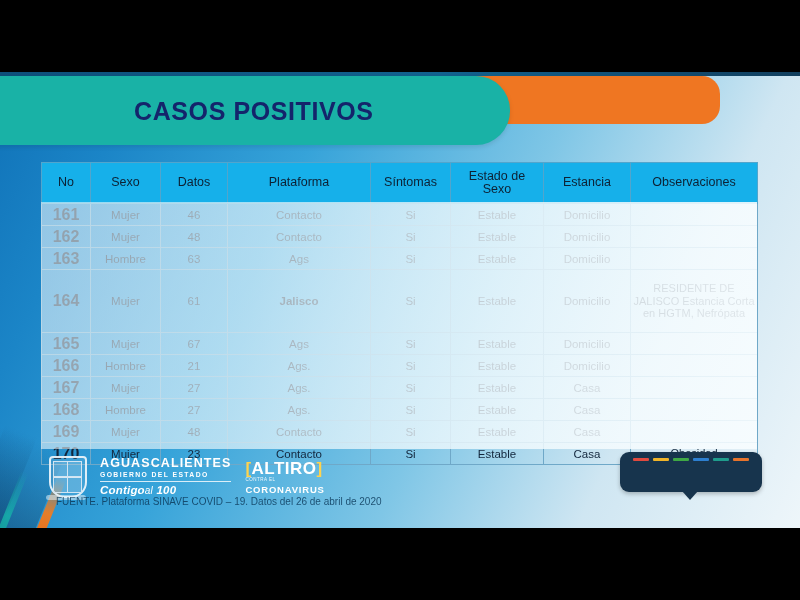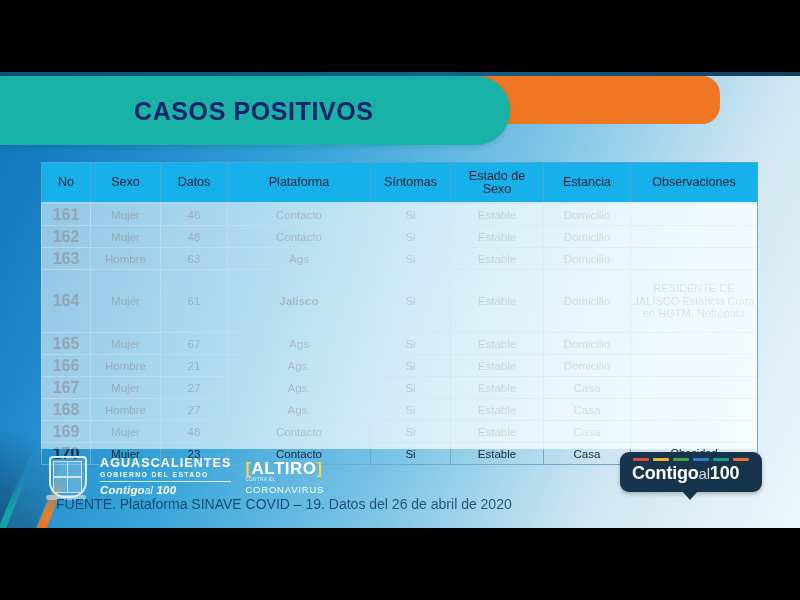--- a/index.html
+++ b/index.html
@@ -246,21 +246,21 @@
   }
   .altiro .brackets {
     font-size: 17px;
     font-weight: bold;
     letter-spacing: 0.5px;
     white-space: nowrap;
   }
   .altiro .brackets .bk { color: #ffd34d; font-weight: bold; }
   .altiro .sub {
     font-size: 9.5px;
-    font-weight: normal;
+    font-weight: bold;
     letter-spacing: 0.8px;
     margin-top: 3px;
   }
   .altiro .tiny {
     font-size: 4.5px;
     letter-spacing: 0.5px;
     margin-top: 1px;
     opacity: 0.9;
   }
 
@@ -302,21 +302,21 @@
     color: #ffffff;
     letter-spacing: -0.2px;
     white-space: nowrap;
   }
   .badge-text .al { color: #d9dde2; font-weight: normal; font-size: 15px; }
 
   .source {
     position: absolute;
     left: 56px;
     top: 424px;
-    font-size: 14px;
+    font-size: 10px;
     color: #0d3b5c;
     opacity: 0.85;
     white-space: nowrap;
   }
 </style>
 </head>
 <body>
 
 <div id="screen">
 
@@ -495,21 +495,18 @@
 
     <div class="contigo-badge">
       <div class="badge-dashes" id="badge-dashes">
           <i style="background: rgb(224, 74, 63);"></i>
           <i style="background: rgb(240, 180, 41);"></i>
           <i style="background: rgb(63, 168, 69);"></i>
           <i style="background: rgb(45, 127, 208);"></i>
           <i style="background: rgb(31, 156, 140);"></i>
           <i style="background: rgb(232, 116, 44);"></i>
         </div>
-      <div class="badge-text">
-        <span>Contigo</span><span class="al">al</span><span>100</span>
-      </div>
     </div>
 
     <div class="source">FUENTE. Plataforma SINAVE COVID – 19. Datos del 26 de abril de 2020</div>
 
   </div>
 </div>
 
 </body></html>

